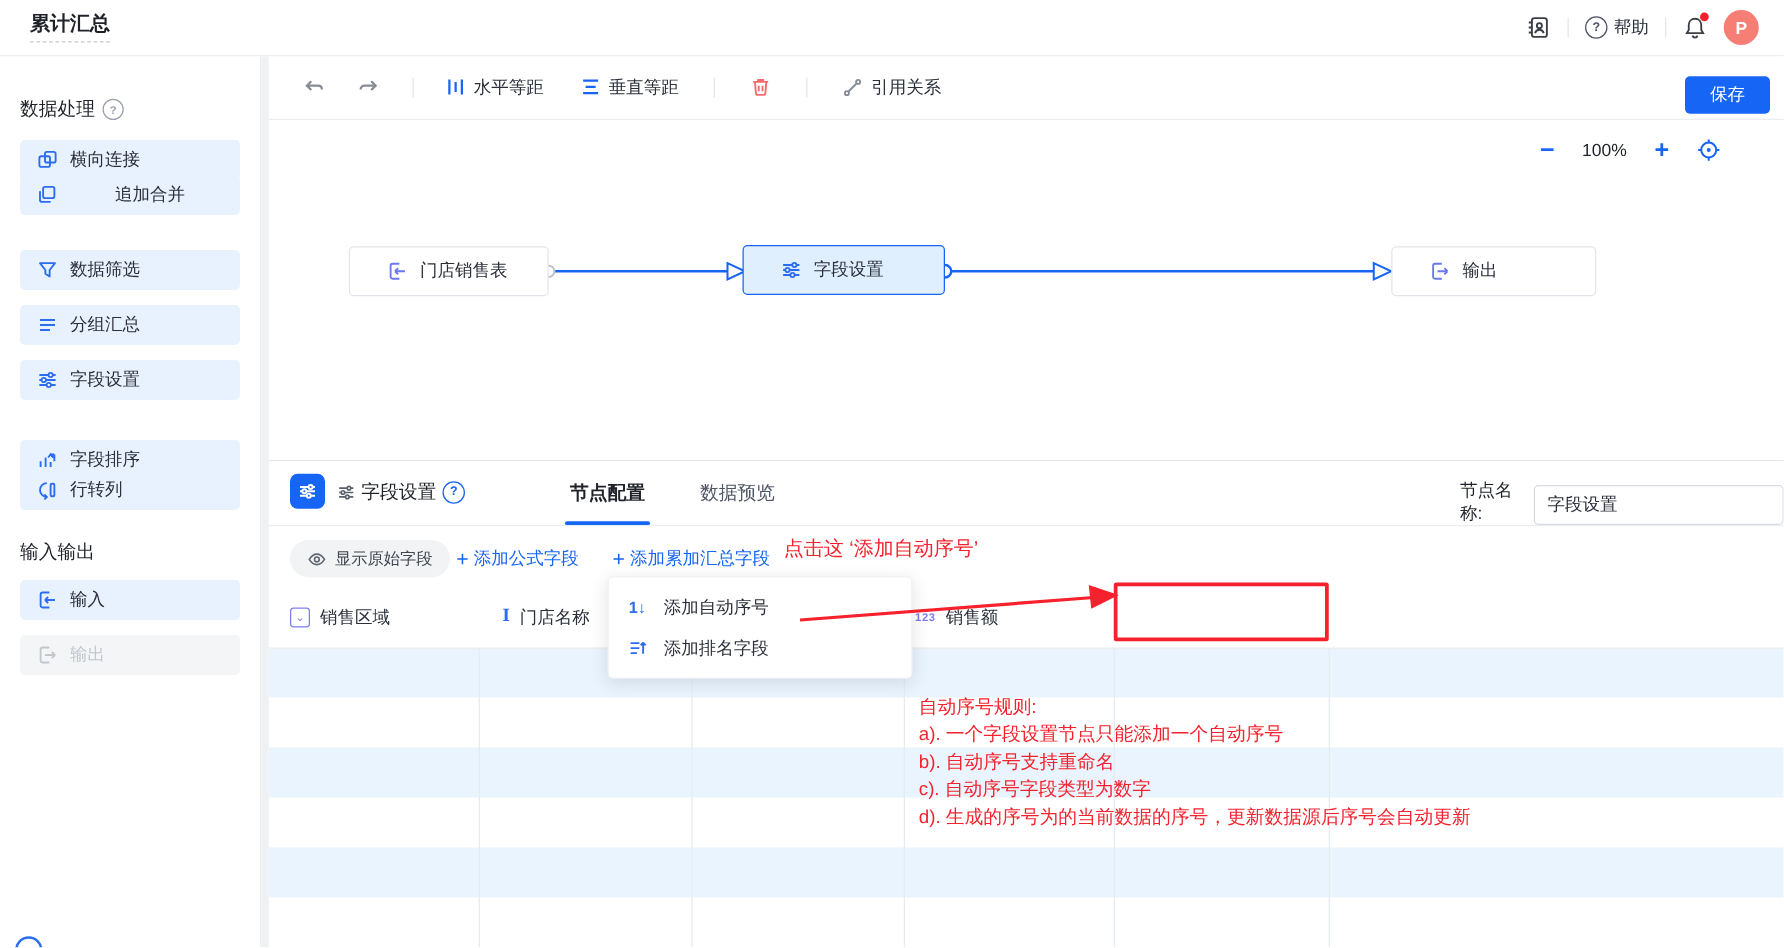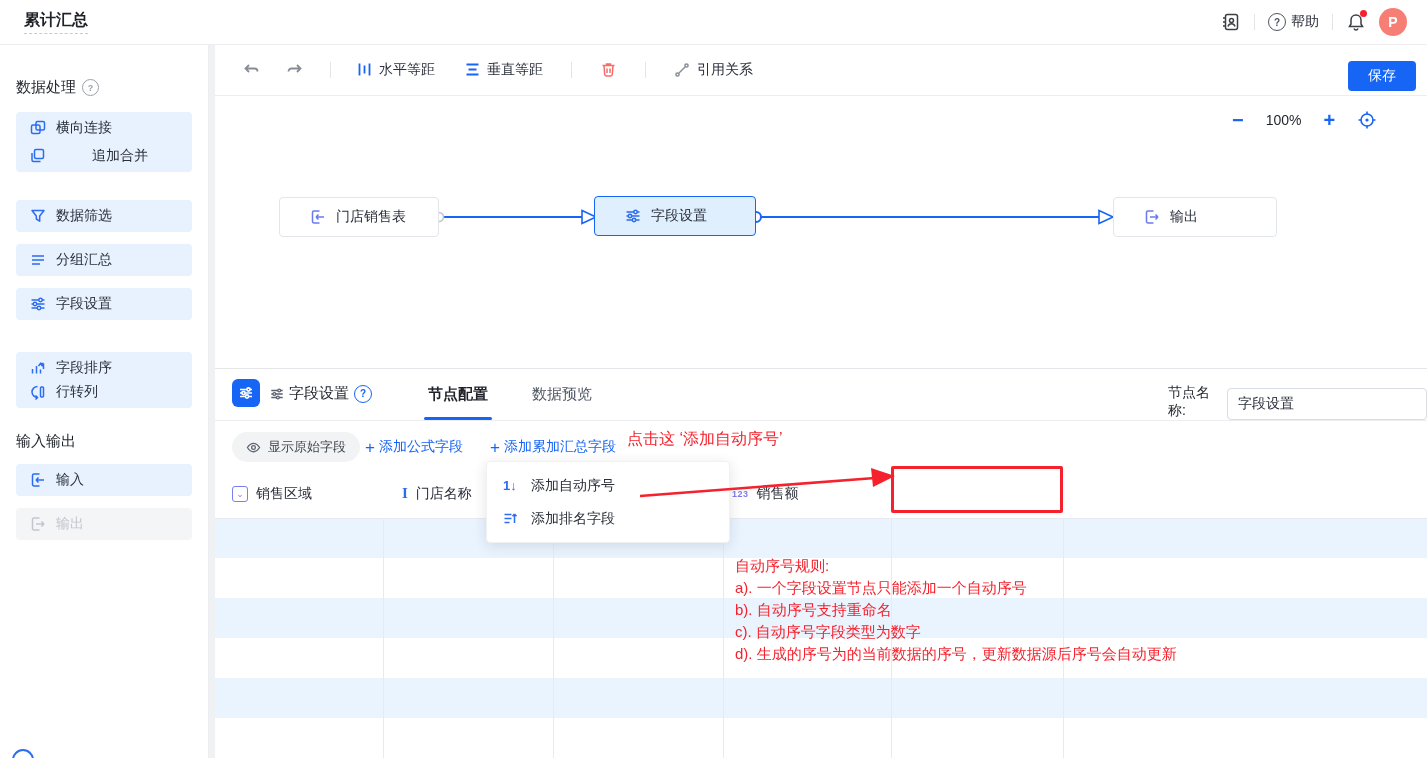--- a/index.html
+++ b/index.html
@@ -34,21 +34,21 @@
   .node.selected{background:#e0effe;border:1.5px solid #1765f5;}
   .edges-svg{position:absolute;left:215px;top:95px;z-index:7;}
   
   .panel{position:absolute;left:215px;top:368px;width:1212px;height:390px;background:#fff;border-top:1px solid #e4e6ea;z-index:9;}
   .panel-head{position:absolute;left:0;top:0;width:1212px;height:51px;border-bottom:1px solid #ebedf0;background:#fff;}
   .panel-icon{position:absolute;left:17px;top:10px;width:28px;height:28px;border-radius:6px;background:#1765f5;display:flex;align-items:center;justify-content:center;}
   .panel-title-grp{position:absolute;left:55px;top:15px;display:flex;align-items:center;gap:5px;font-size:15px;font-weight:500;color:#1f2329;}
   .qcircle-blue{width:16px;height:16px;border:1.3px solid #1765f5;border-radius:50%;display:flex;align-items:center;justify-content:center;font-size:10px;color:#1765f5;font-weight:700;}
   .tabs{position:absolute;left:213px;top:0;height:51px;display:flex;gap:44px;}
   .tab{position:relative;display:flex;align-items:center;font-size:15px;color:#4e5563;cursor:pointer;}
-  .tab.active{color:#1f2329;font-weight:700;}
+  .tab.active{color:#1f2329;font-weight:700;margin-left:28px;}
   .tab.active::after{content:"";position:absolute;left:-4px;right:-4px;bottom:0;height:3px;background:#1765f5;border-radius:2px;}
   .nodename{position:absolute;left:953px;top:0;height:51px;display:flex;align-items:flex-end;gap:10px;}
   .nodename-label{font-size:14px;color:#1f2329;}
   .nodename-input{width:178px;height:30px;border:1px solid #d9dce3;border-radius:4px;font-size:14px;color:#2a2f3a;padding:0 10px;font-family:"Liberation Sans",sans-serif;}
   
   .pill{position:absolute;left:17px;top:63px;height:30px;border-radius:15px;background:#f1f3f5;display:flex;align-items:center;gap:7px;padding:0 14px;font-size:13px;color:#41464f;cursor:pointer;}
   .link-btn{position:absolute;top:63px;height:30px;display:flex;align-items:center;gap:4px;color:#1765f5;font-size:14px;cursor:pointer;}
   .plus{font-size:17px;line-height:17px;}
   
   .thead{position:absolute;left:0;top:100px;width:1212px;height:49px;border-bottom:1px solid #e6eaee;background:#fff;}

